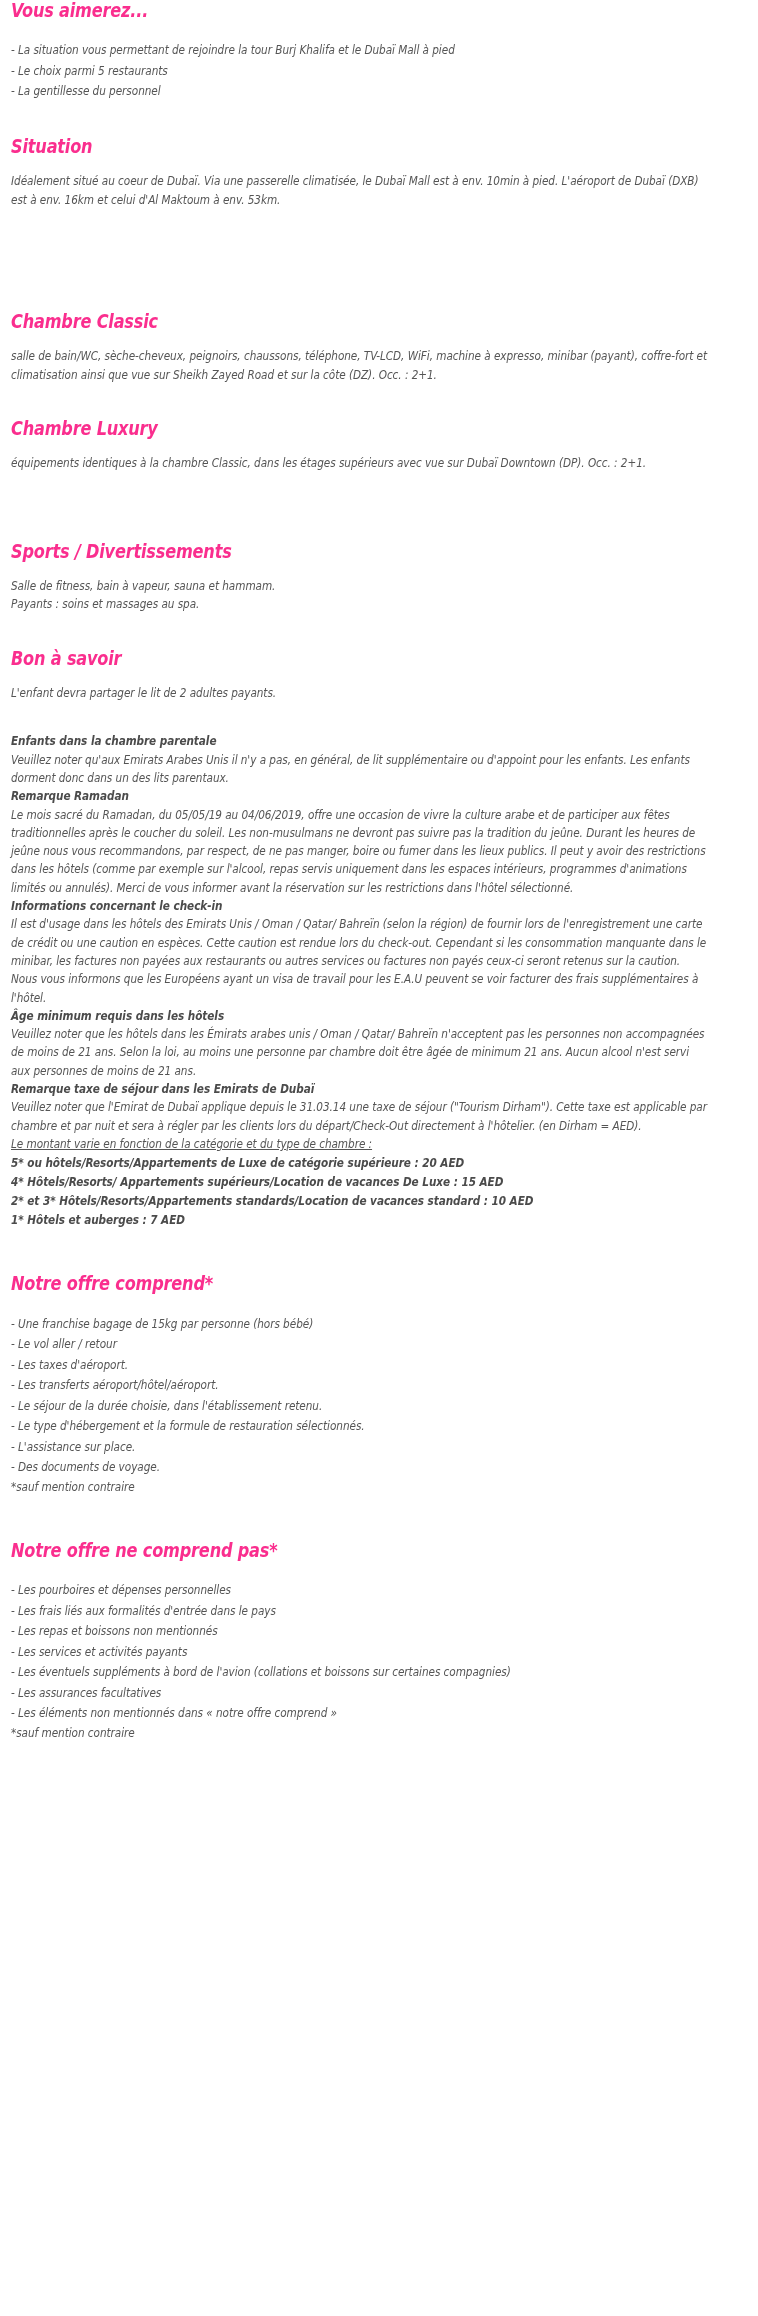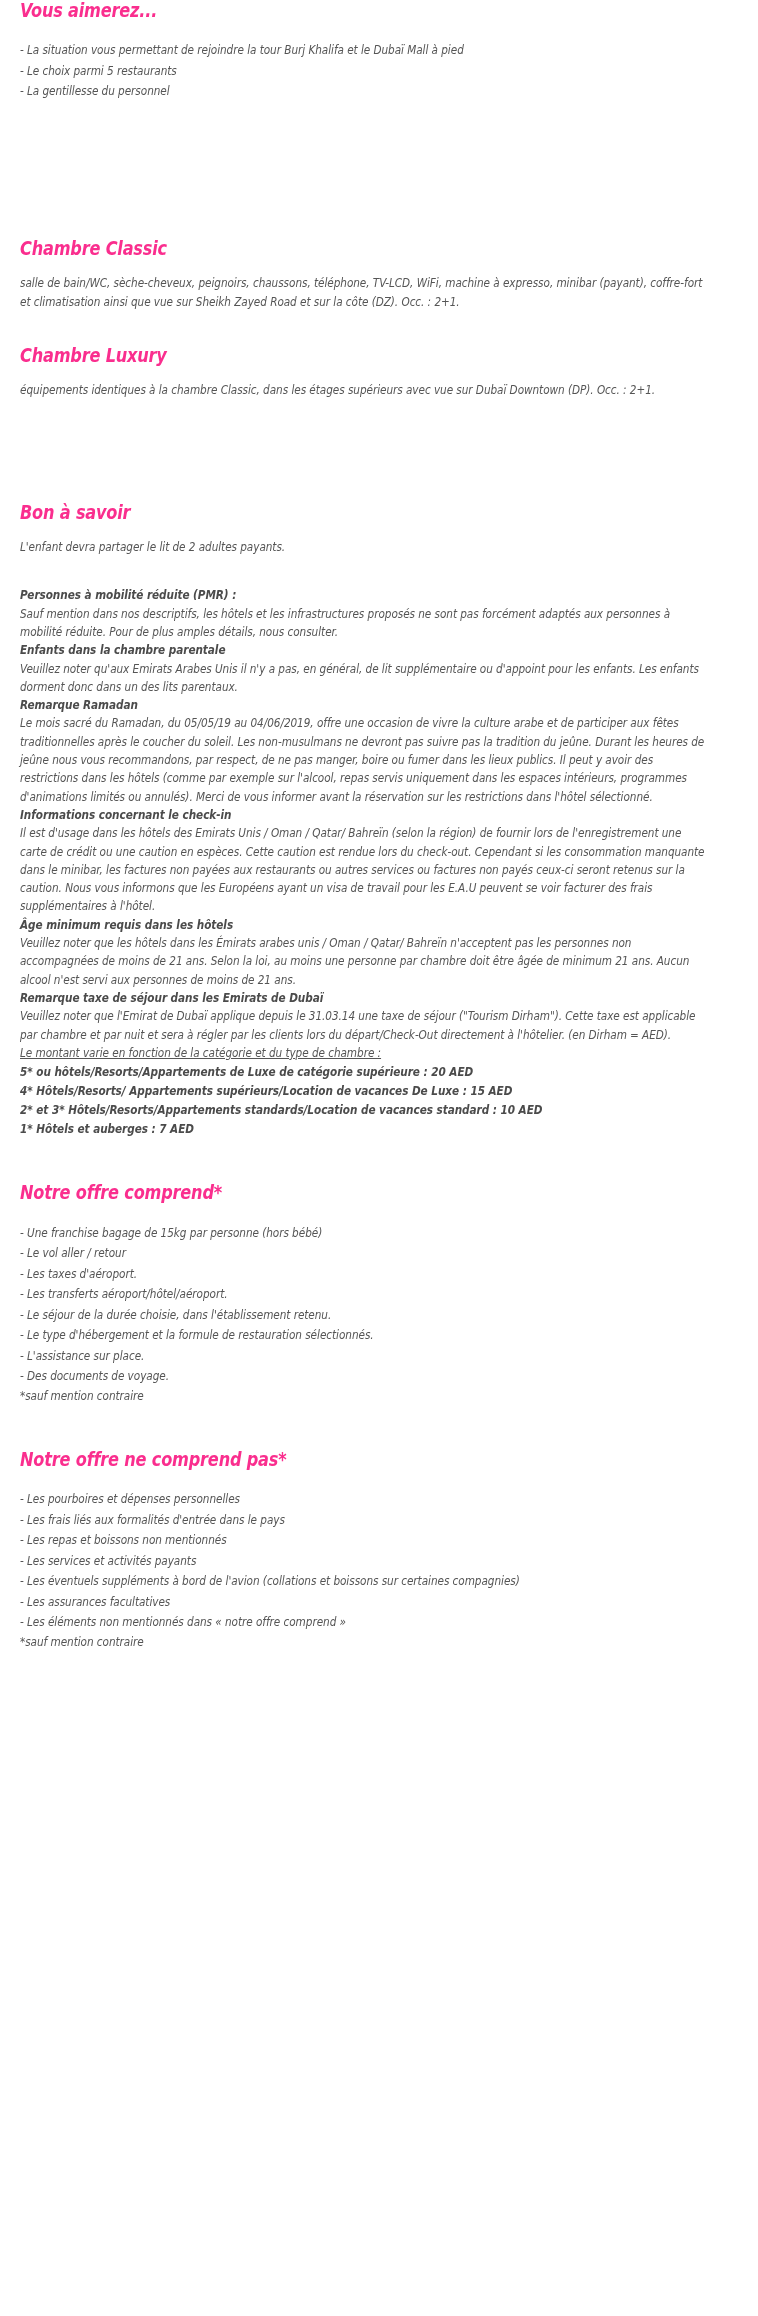--- a/index.html
+++ b/index.html
@@ -23,21 +23,21 @@
     font-size:19.5px;
     font-style:italic;
     font-weight:bold;
     letter-spacing:-0.2px;
     margin:0;
     padding:0;
     line-height:1.15;
     transform:scaleX(0.92);
     transform-origin:left center;
   }
-  .sec{margin:0 0 0 16px;}
+  .sec{margin:0 0 0 7px;}
   .sec-gap{height:34px;}
   .sec-gap-lg{height:44px;}
 
   
   .body-text,
   .bullet,
   .sub-head,
   .para,
   .price-line,
   .underline-line,
@@ -70,20 +70,25 @@
   <section class="sec">
     <h2 class="section-title">Vous aimerez...</h2>
     <div class="spacer-18"></div>
     <p class="bullet">- La situation vous permettant de rejoindre la tour Burj Khalifa et le Dubaï Mall à pied</p>
     <p class="bullet">- Le choix parmi 5 restaurants</p>
     <p class="bullet">- La gentillesse du personnel</p>
   </section>
 
   <div class="sec-gap"></div>
 
+  <section class="sec">
+    <h2 class="section-title">Situation</h2>
+    <div class="spacer-14"></div>
+    <p class="para">Idéalement situé au coeur de Dubaï. Via une passerelle climatisée, le Dubaï Mall est à env. 10min à pied. L'aéroport de Dubaï (DXB) est à env. 16km et celui d'Al Maktoum à env. 53km.</p>
+  </section>
 
   <div class="sec-gap"></div>
 
 
   <div class="sec-gap"></div>
 
 
   <div class="sec-gap"></div>
 
   <section class="sec">
@@ -98,34 +103,36 @@
     <h2 class="section-title">Chambre Luxury</h2>
     <div class="spacer-14"></div>
     <p class="para">équipements identiques à la chambre Classic, dans les étages supérieurs avec vue sur Dubaï Downtown (DP). Occ. : 2+1.</p>
   </section>
 
   <div class="sec-gap"></div>
 
 
   <div class="sec-gap"></div>
 
+  <section class="sec">
+    <h2 class="section-title">Sports / Divertissements</h2>
+    <div class="spacer-14"></div>
+    <p class="para">Salle de fitness, bain à vapeur, sauna et hammam.</p>
+    <p class="para">Payants : soins et massages au spa.</p>
+  </section>
 
   <div class="sec-gap"></div>
 
   <section class="sec">
     <h2 class="section-title">Bon à savoir</h2>
     <div class="spacer-14"></div>
     <p class="para">L'enfant devra partager le lit de 2 adultes payants.</p>
 
     <div class="spacer-30"></div>
 
-    <div>
-      <p class="sub-head">Personnes à mobilité réduite (PMR) :</p>
-      <p class="para">Sauf mention dans nos descriptifs, les hôtels et les infrastructures proposés ne sont pas forcément adaptés aux personnes à mobilité réduite. Pour de plus amples détails, nous consulter.</p>
-    </div>
 
     <div>
       <p class="sub-head">Enfants dans la chambre parentale</p>
       <p class="para">Veuillez noter qu'aux Emirats Arabes Unis il n'y a pas, en général, de lit supplémentaire ou d'appoint pour les enfants. Les enfants dorment donc dans un des lits parentaux.</p>
     </div>
 
     <div>
       <p class="sub-head">Remarque Ramadan</p>
       <p class="para">Le mois sacré du Ramadan, du 05/05/19 au 04/06/2019, offre une occasion de vivre la culture arabe et de participer aux fêtes traditionnelles après le coucher du soleil. Les non-musulmans ne devront pas suivre pas la tradition du jeûne. Durant les heures de jeûne nous vous recommandons, par respect, de ne pas manger, boire ou fumer dans les lieux publics. Il peut y avoir des restrictions dans les hôtels (comme par exemple sur l'alcool, repas servis uniquement dans les espaces intérieurs, programmes d'animations limités ou annulés). Merci de vous informer avant la réservation sur les restrictions dans l'hôtel sélectionné.</p>
     </div>

